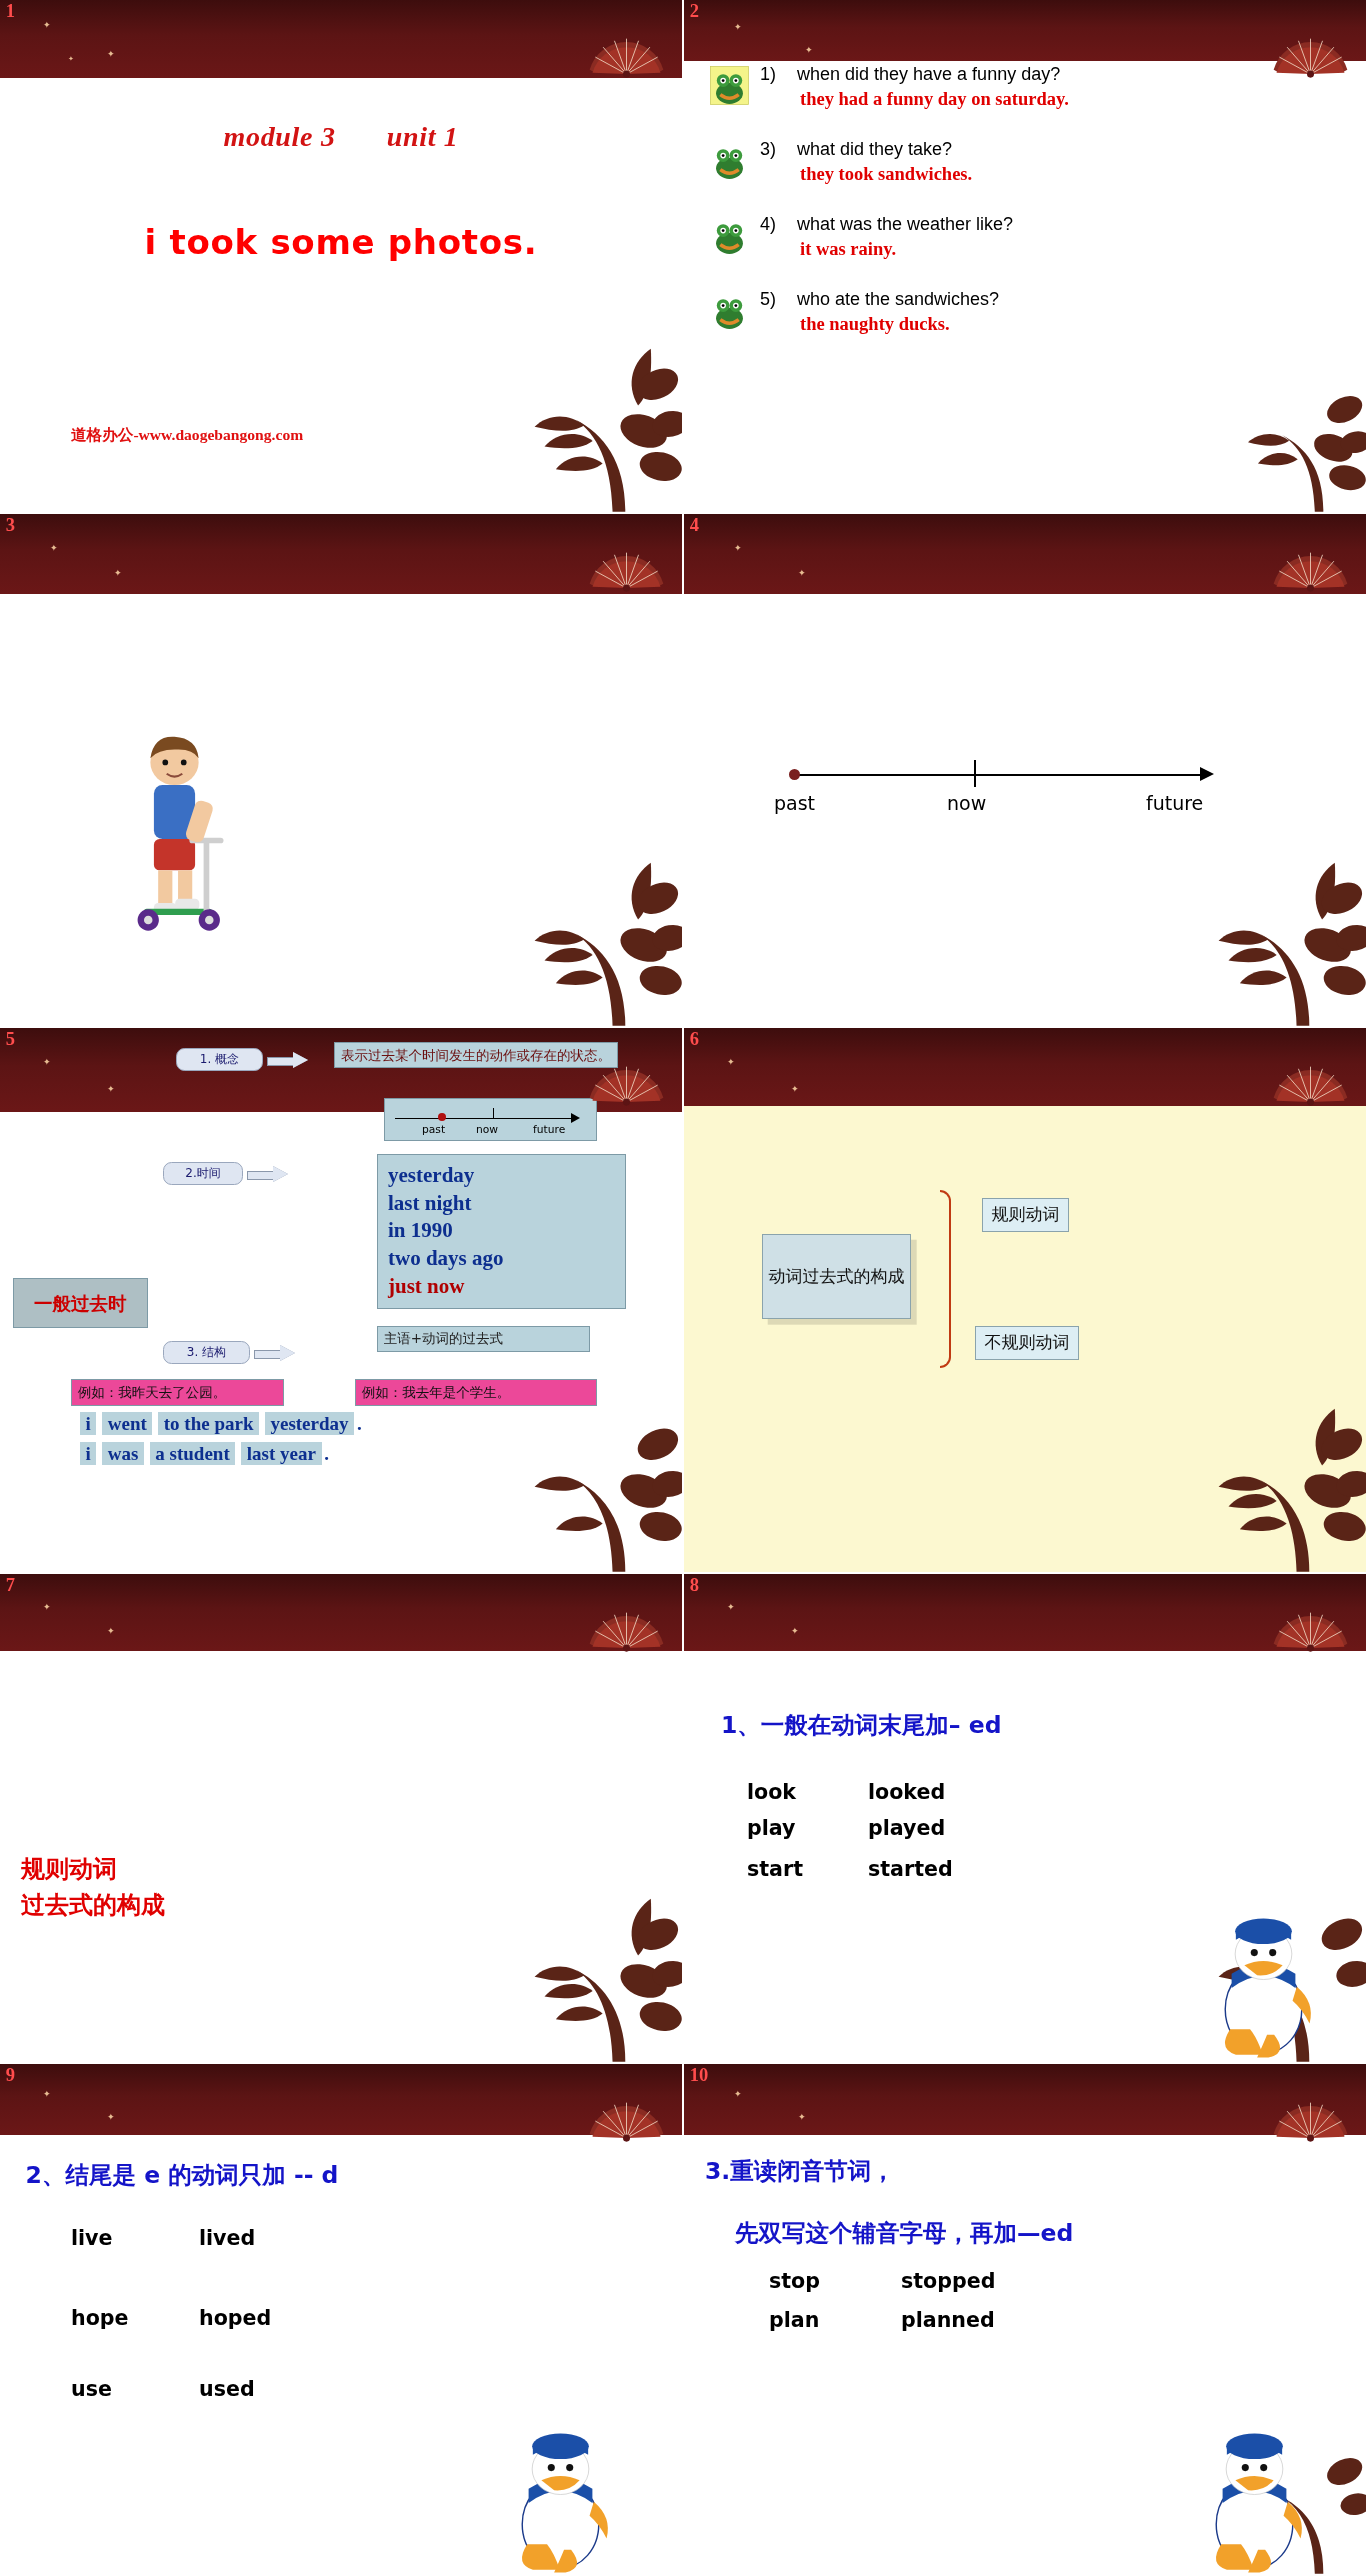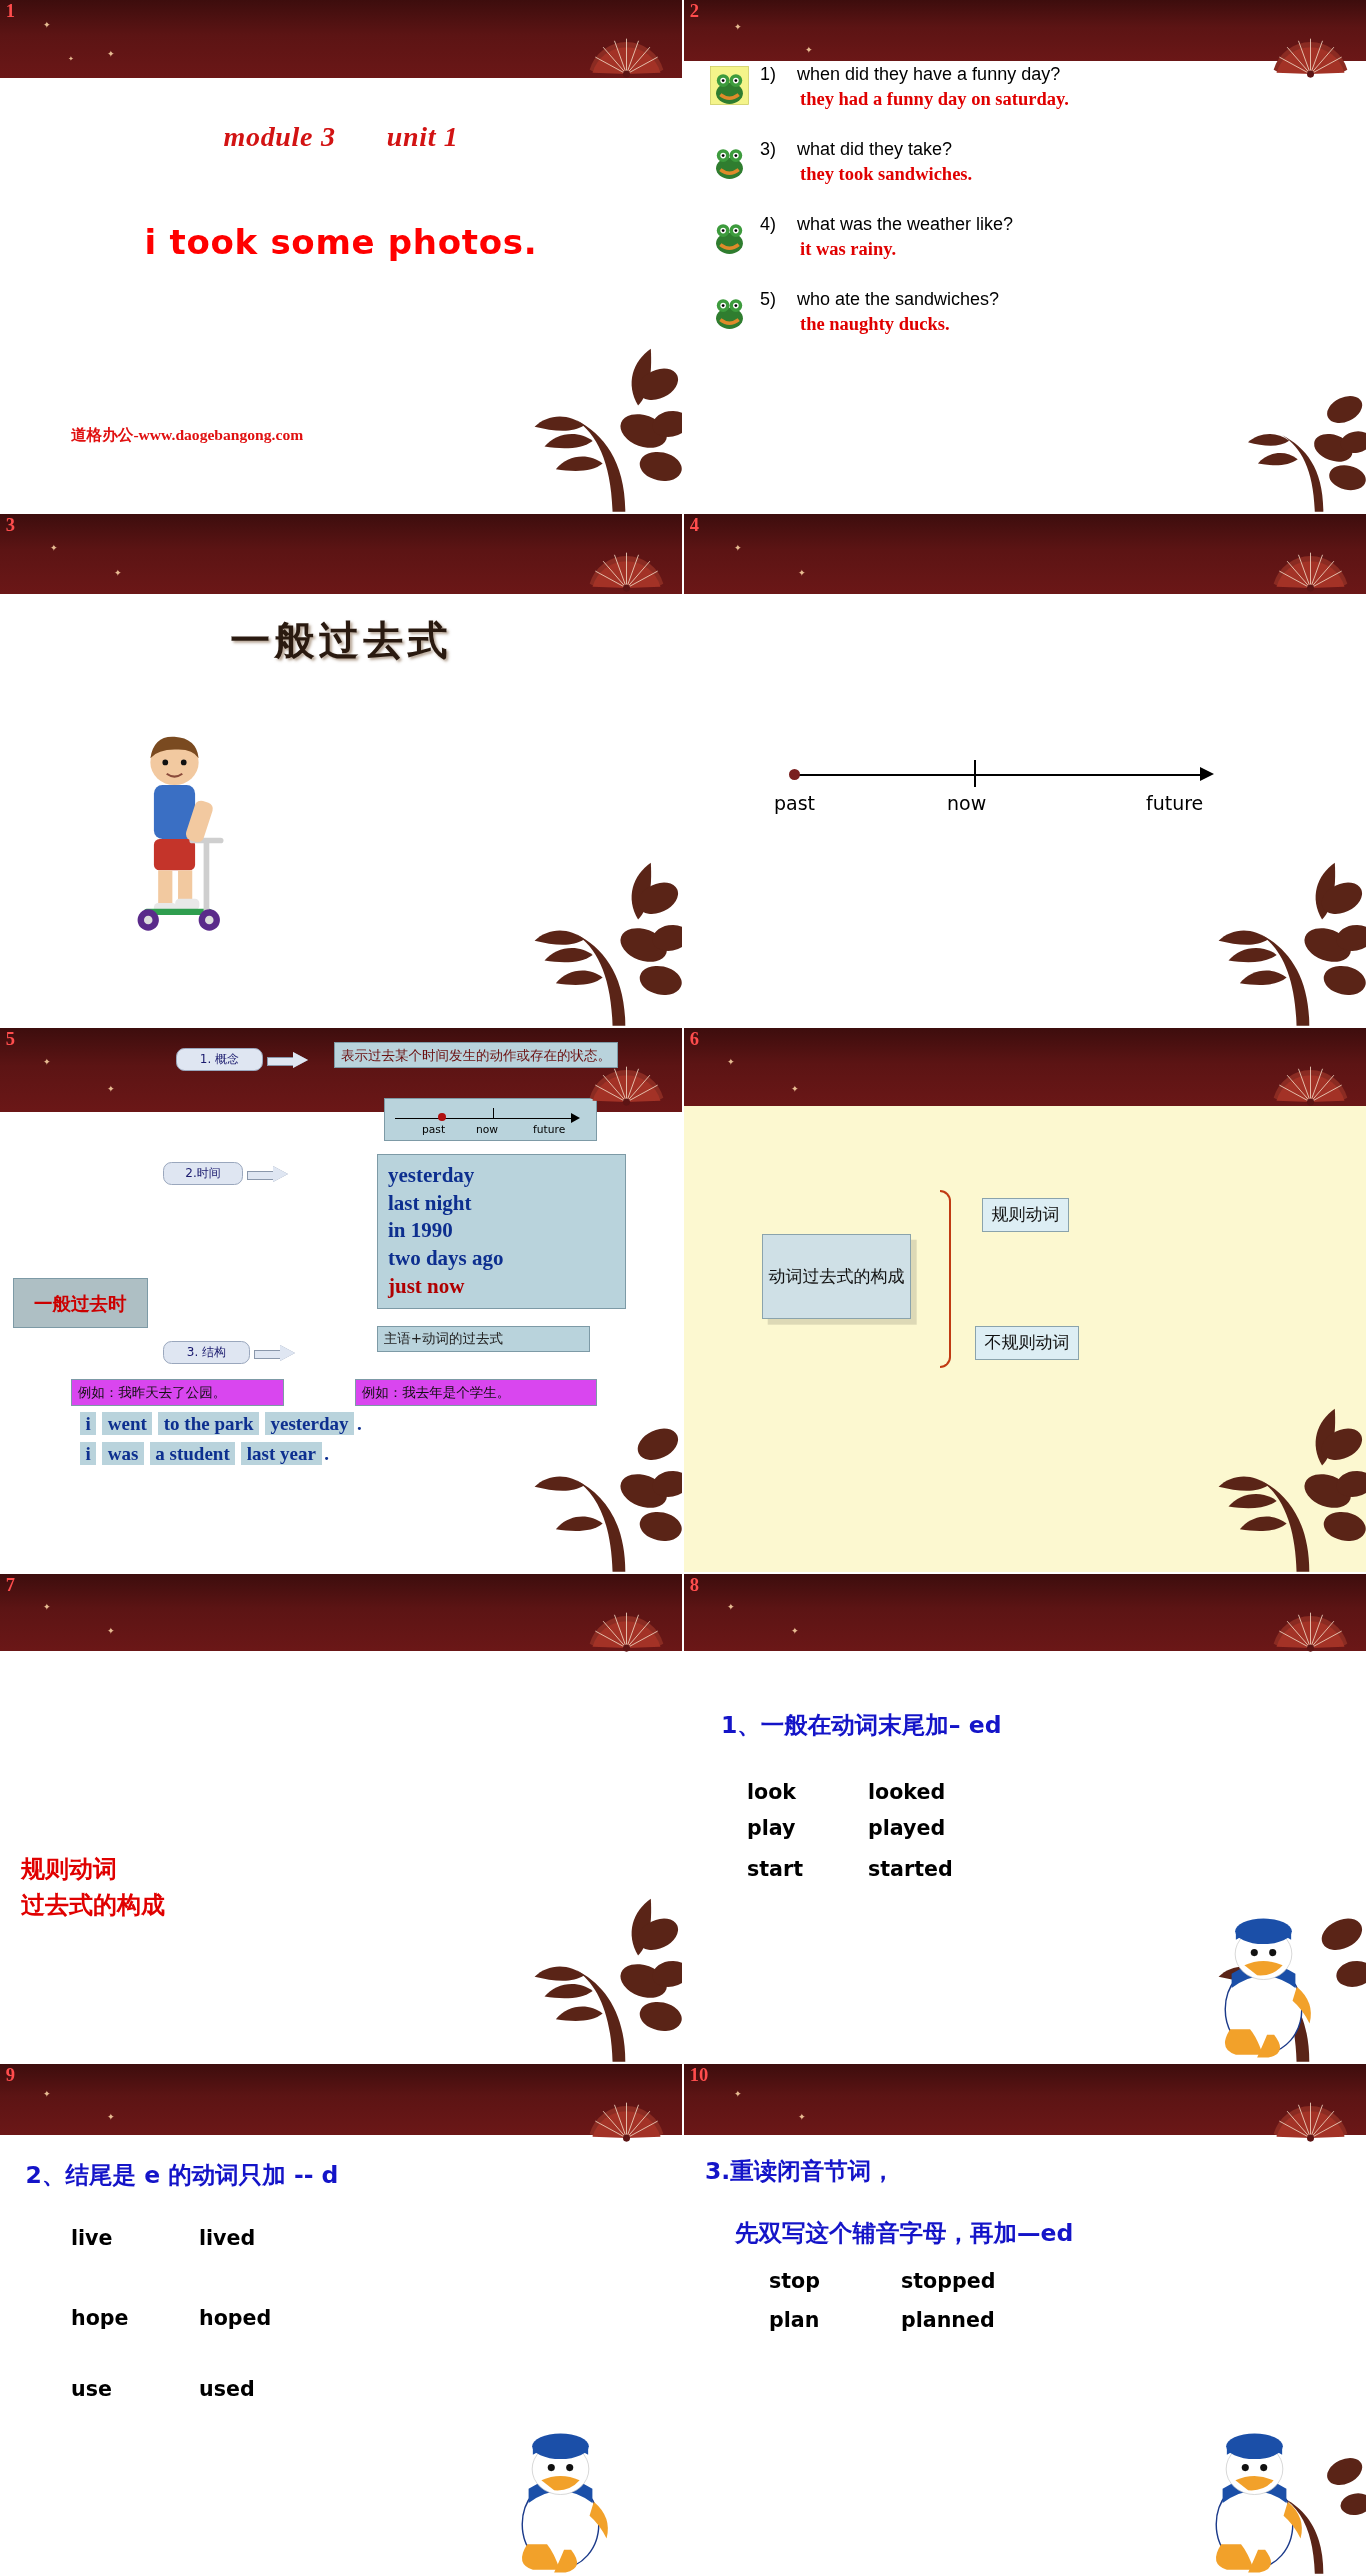--- a/index.html
+++ b/index.html
@@ -209,21 +209,21 @@
   }
   .s5-justnow { color: #b00000; }
   .s5-struct {
     position: absolute; left: 377px; top: 298px;
     width: 213px; background:#b9d3dc; border:0.7px solid #7d9aa6;
     font-family: "DejaVu Sans", sans-serif; font-size: 13.5px; color:#222;
     padding: 2.8px 5.7px;
   }
   .s5-ex {
     position: absolute;
-    background: #d946ef; border: 0.7px solid #7d9aa6;
+    background: #ec4899; border: 0.7px solid #7d9aa6;
     font-family: "DejaVu Sans", sans-serif; font-size: 13.5px; color:#111;
     padding: 3.6px 5.7px;
   }
   .s5-sent {
     position: absolute;
     font-family: "Liberation Serif", serif;
     font-weight: bold; font-size: 19px; color:#0d2f8f;
   }
   .s5-sent .chip {
     background: #b9d3dc; padding: 0.7px 5.7px; margin: 0 2.8px;
@@ -465,21 +465,20 @@
         <path d="M92,178 C70,160 40,162 22,180 C48,186 74,190 92,178 Z"></path>
         <path d="M104,200 C84,184 52,188 36,208 C62,212 88,212 104,200 Z"></path>
         <path d="M118,232 C98,216 68,220 52,240 C78,244 104,244 118,232 Z"></path>
         <path d="M168,150 C150,120 160,88 186,70 C188,104 184,134 168,150 Z"></path>
         <ellipse cx="196" cy="120" rx="30" ry="20" transform="rotate(-25 196 120)"></ellipse>
         <ellipse cx="176" cy="186" rx="34" ry="22" transform="rotate(20 176 186)"></ellipse>
         <ellipse cx="214" cy="176" rx="26" ry="18" transform="rotate(-10 214 176)"></ellipse>
         <ellipse cx="200" cy="236" rx="30" ry="20" transform="rotate(12 200 236)"></ellipse>
       </g>
     </svg>
-    <div class="s3-title">一般过去式</div>
     <svg class="boy" viewBox="0 0 190 300">
       <ellipse cx="95" cy="40" rx="34" ry="32" fill="#f2c9a0"></ellipse>
       <path d="M61,34 Q66,2 95,4 Q126,6 129,34 Q120,20 95,22 Q72,22 61,34 Z" fill="#7a4a20"></path>
       <circle cx="82" cy="40" r="4" fill="#111"></circle>
           <circle cx="108" cy="40" r="4" fill="#111"></circle>
       <path d="M84,56 Q95,64 106,56" stroke="#8a4a3a" stroke-width="3" fill="none"></path>
       <rect x="66" y="72" width="58" height="76" rx="12" fill="#3a6fc4"></rect>
       <rect x="66" y="148" width="58" height="44" rx="8" fill="#c4342a"></rect>
       <rect x="72" y="192" width="20" height="52" fill="#f2c9a0"></rect>
       <rect x="100" y="192" width="20" height="46" fill="#f2c9a0"></rect>

